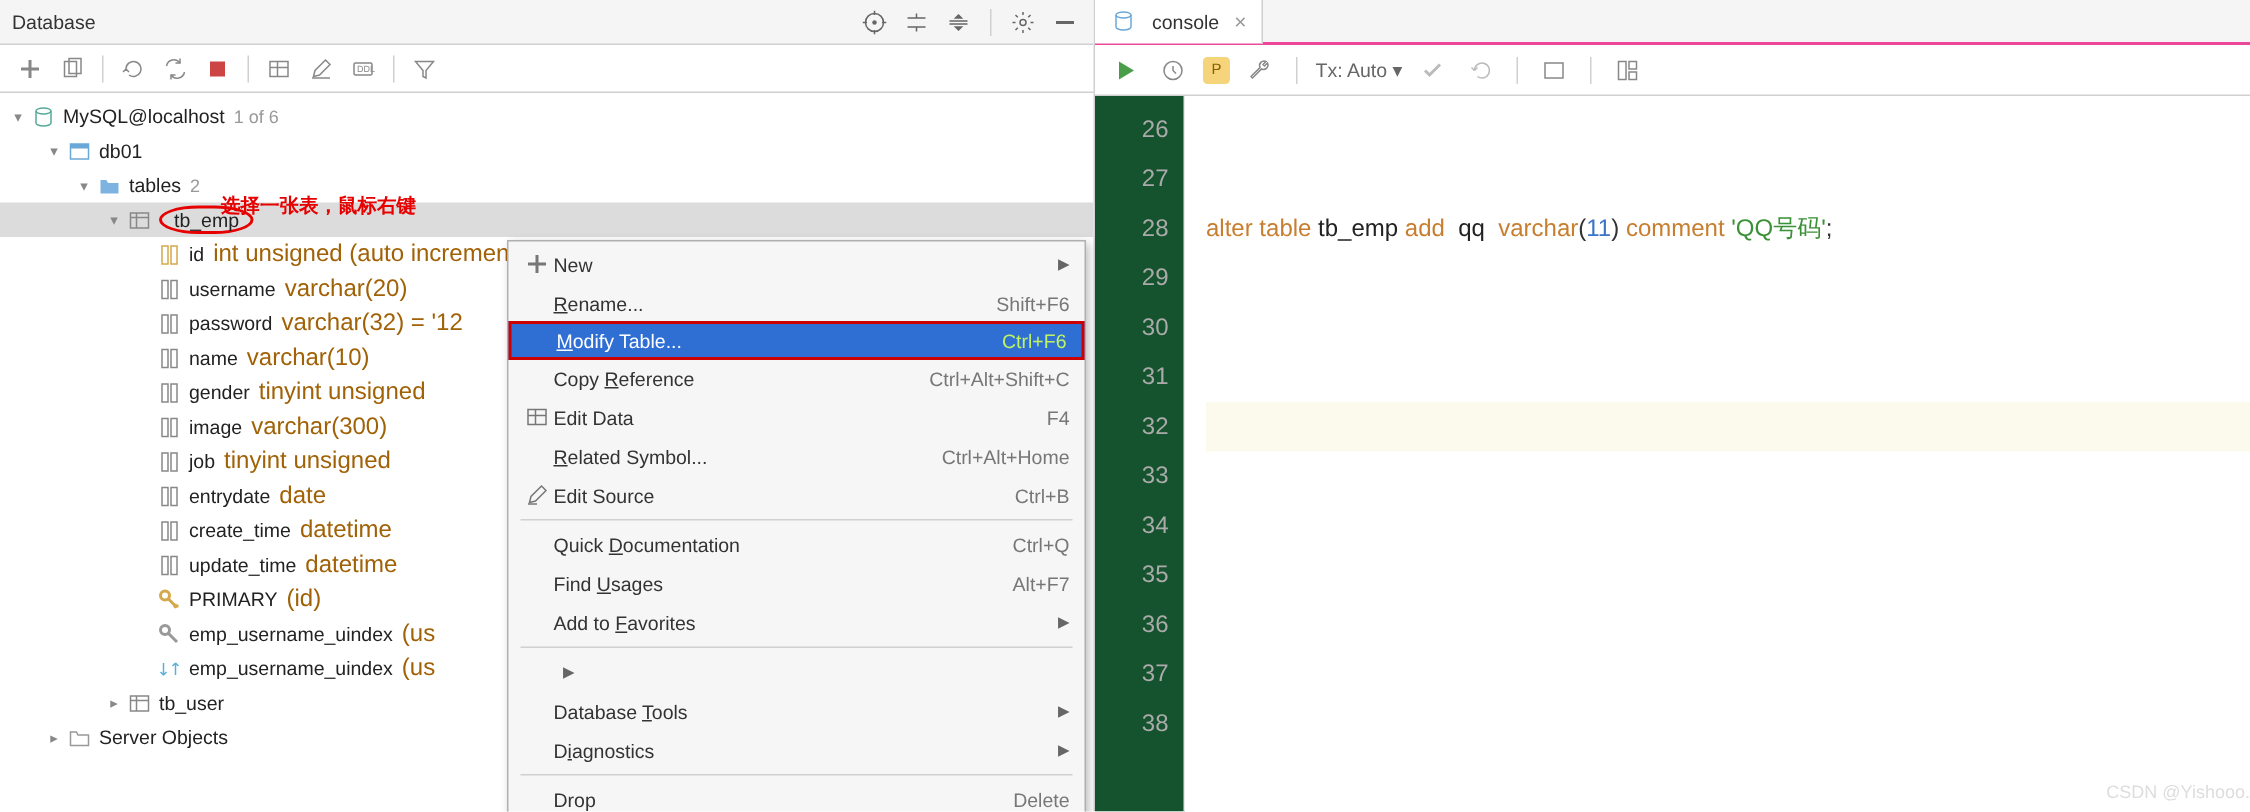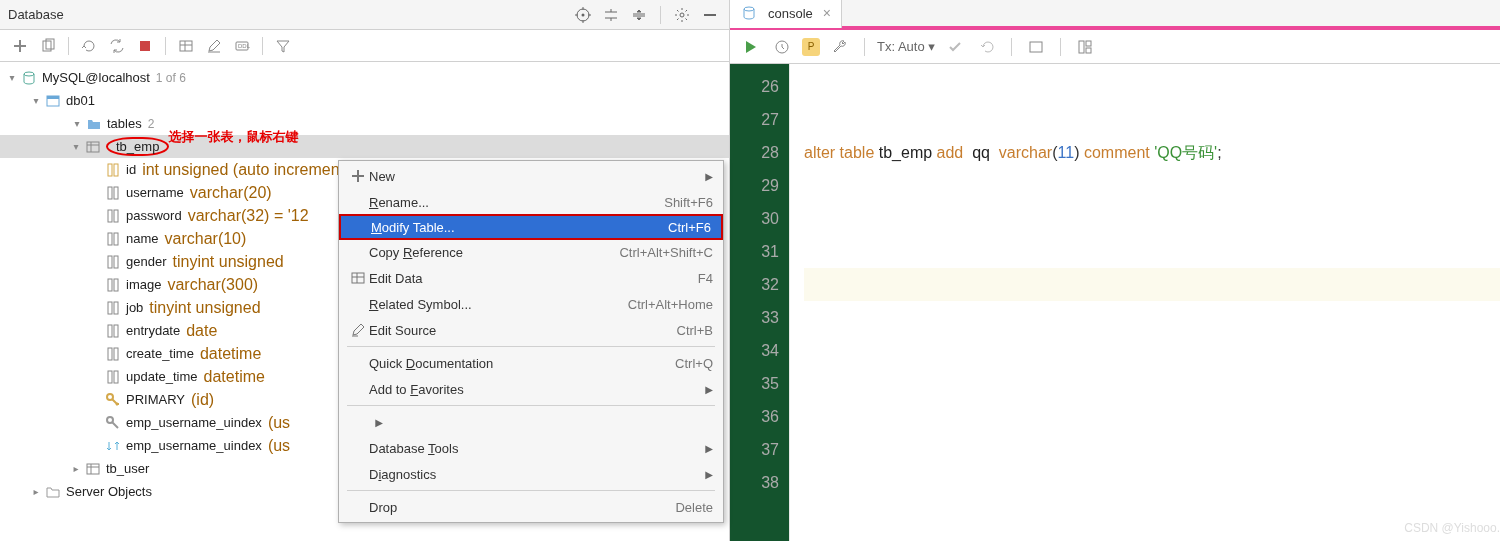--- a/index.html
+++ b/index.html
@@ -32,27 +32,27 @@
     .circled { border: 2px solid #e60000; border-radius: 50% / 60%; padding: 0 8px; }
     
     
     .context-menu { position: absolute; left: 338px; top: 160px; width: 386px; background: #f6f6f6; border: 1px solid #b0b0b0; box-shadow: 2px 2px 6px rgba(0,0,0,0.25); z-index: 100; padding: 2px 0; }
     .menu-row { display: flex; align-items: center; height: 26px; padding: 0 10px 0 8px; cursor: pointer; }
     .menu-row.highlighted { background: #2f6fd4; color: #fff; border: 2px solid #c00; margin: -1px 0; }
     .menu-icon { width: 22px; color: #777; display: flex; align-items: center; justify-content: center; }
     .menu-label { flex: 1; }
     .menu-label u { text-decoration: underline; }
     .menu-shortcut { color: #777; font-size: 13px; }
-    .menu-row.highlighted .menu-shortcut { color: #ffffff; }
+    .menu-row.highlighted .menu-shortcut { color: #bef264; }
     .menu-sep { height: 1px; background: #d0d0d0; margin: 3px 8px; }
     .menu-arrow { width: 14px; text-align: right; color: #666; font-size: 10px; }
     
     
     .right-panel { flex: 1; display: flex; flex-direction: column; }
-    .tabs-row { display: flex; align-items: center; height: 30px; border-bottom: 4px solid #ec4899; background: #f5f5f5; text-align: center; }
+    .tabs-row { display: flex; align-items: center; height: 30px; border-bottom: 2px solid #ec4899; background: #f5f5f5; text-align: center; }
     .tab { display: flex; align-items: center; height: 30px; padding: 0 10px; gap: 6px; border-right: 1px solid #d0d0d0; background: #fff; }
     .tab-close { color: #999; cursor: pointer; font-size: 14px; margin-left: 4px; }
     
     .editor-toolbar { display: flex; align-items: center; height: 34px; padding: 0 8px; gap: 8px; border-bottom: 1px solid #d0d0d0; }
     .run-btn { color: #4a9e4a; }
     .paused { background: #f6d47b; border-radius: 3px; width: 18px; height: 18px; display: flex; align-items: center; justify-content: center; font-size: 10px; color: #8a6000; }
     .tx-label { color: #666; font-size: 13px; }
     
     .editor-body { flex: 1; display: flex; font-family: Consolas, monospace; font-size: 16px; }
     .gutter { width: 60px; background: #14532d; border-right: 1px solid #e8e8e8; text-align: right; padding: 6px 10px 0 0; color: #aaa; line-height: 33px; }
@@ -182,21 +182,21 @@
     <div class="tree-row" style="padding-left:28px">
       <span class="chevron down"></span>
       <span class="tree-icon">
           <svg viewBox="0 0 16 16">
             <rect x="2" y="3" width="12" height="10" fill="none" stroke="#6aa8d8"></rect>
             <rect x="2" y="3" width="12" height="3" fill="#6aa8d8"></rect>
           </svg>
         </span>
       <span class="tree-label">db01</span>
     </div>
-    <div class="tree-row" style="padding-left:69px">
+    <div class="tree-row" style="padding-left:48px">
       <span class="chevron down"></span>
       <span class="tree-icon">
           <svg viewBox="0 0 16 16">
             <path d="M2 4h4l1 2h7v7H2z" fill="#7db3e0"></path>
           </svg>
         </span>
       <span class="tree-label">tables</span>
       <span class="tree-count">2</span>
       <span class="annotation">选择一张表，鼠标右键</span>
     </div>
@@ -416,20 +416,25 @@
         </svg>
       </span>
       <span class="menu-label">Edit Source</span>
       <span class="menu-shortcut">Ctrl+B</span>
     </div>
     <div class="menu-sep"></div>
     <div class="menu-row">
       <span class="menu-icon"></span>
       <span class="menu-label">Quick <u>D</u>ocumentation</span>
       <span class="menu-shortcut">Ctrl+Q</span>
+    </div>
+    <div class="menu-row">
+      <span class="menu-icon"></span>
+      <span class="menu-label">Find <u>U</u>sages</span>
+      <span class="menu-shortcut">Alt+F7</span>
     </div>
     <div class="menu-row">
       <span class="menu-icon"></span>
       <span class="menu-label">Add to <u>F</u>avorites</span>
       <span class="menu-arrow">▶</span>
     </div>
     <div class="menu-sep"></div>
     <div class="menu-row">
       <span class="menu-icon"></span>
       <span class="menu-arrow">▶</span>

